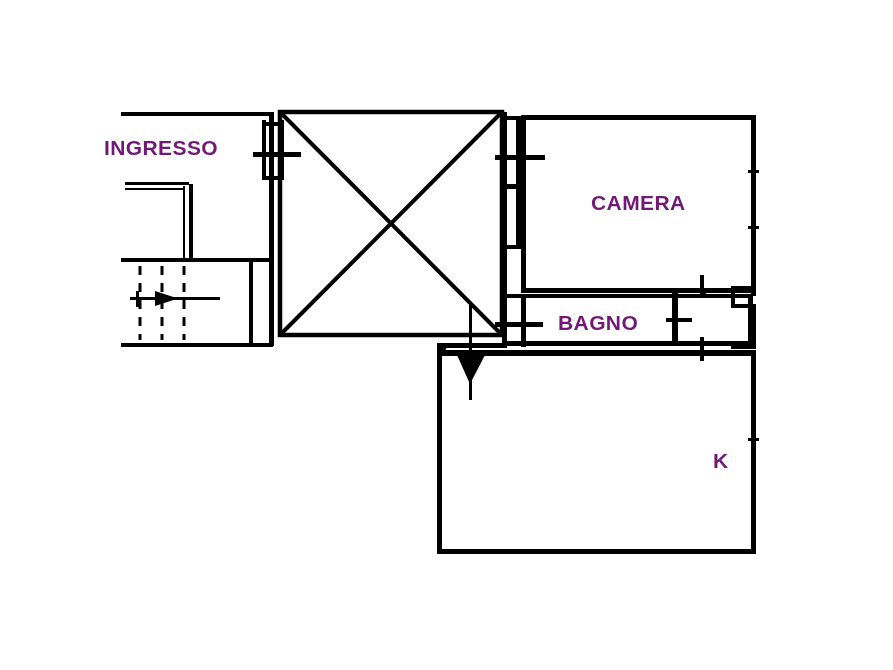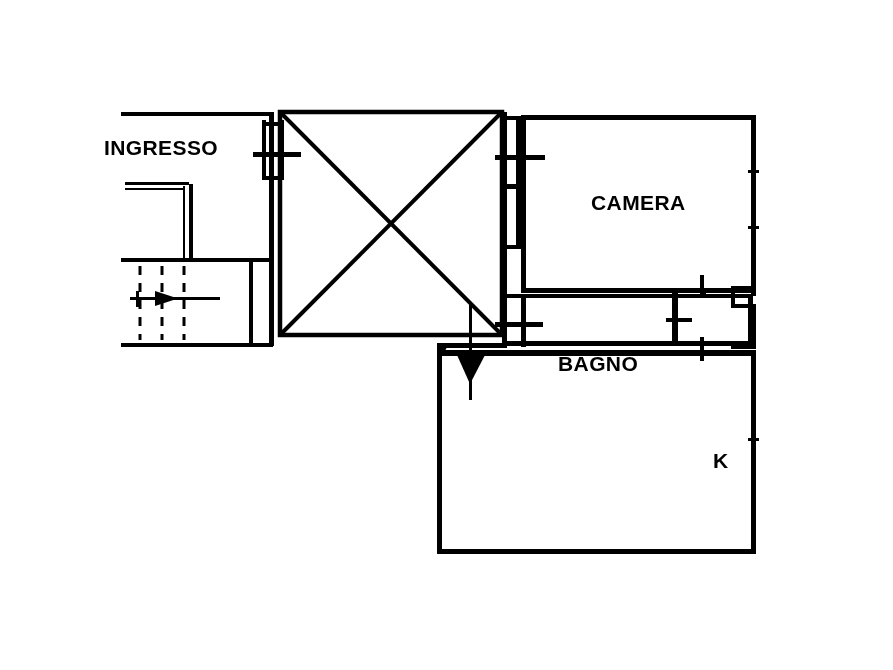--- a/index.html
+++ b/index.html
@@ -23,28 +23,28 @@
     left: 0;
     top: 0;
     width: 893px;
     height: 670px;
     display: block;
   }
   .room-label {
     position: absolute;
     font-family: "Liberation Sans", sans-serif;
     font-weight: bold;
-    color: #000000;
+    color: #701a75;
     white-space: nowrap;
     letter-spacing: 0.4px;
     user-select: none;
   }
   .lbl-ingresso { left: 104px; top: 136px;  font-size: 21px; }
   .lbl-camera   { left: 591px; top: 191px;  font-size: 21px; text-align: center; }
-  .lbl-bagno    { left: 558px; top: 311px;  font-size: 21px; margin-top: 41px; }
+  .lbl-bagno    { left: 558px; top: 311px;  font-size: 21px; }
   .lbl-soggiorno{ left: 509px; top: 449px;  font-size: 21px; }
   .lbl-k        { left: 713px; top: 449px;  font-size: 21px; }
 </style>
 </head>
 <body>
 
 <div id="plan-root">
 
   <svg id="plan-svg" viewBox="0 0 893 670" xmlns="http://www.w3.org/2000/svg">
 

